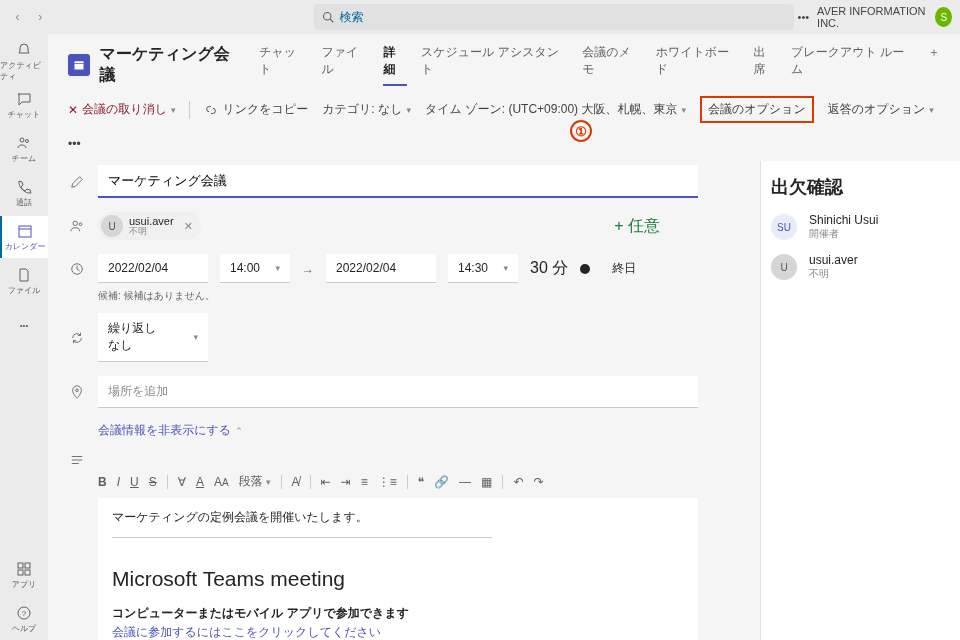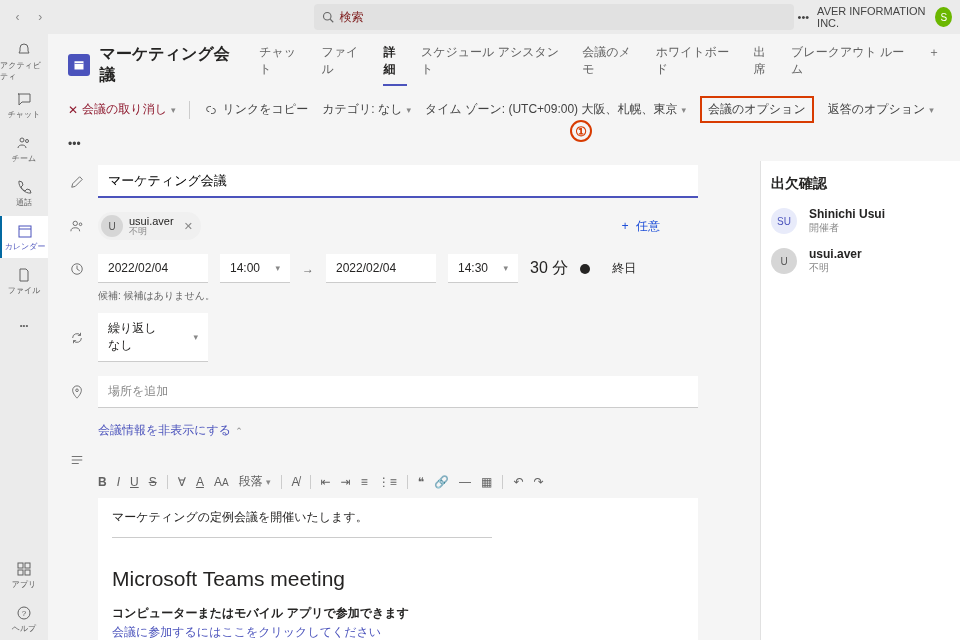--- a/index.html
+++ b/index.html
@@ -1,19 +1,19 @@
 <!DOCTYPE html>
 <html><head>
 <meta charset="utf-8">
 <style>
 * { box-sizing: border-box; margin: 0; padding: 0; font-family: "Segoe UI", "Yu Gothic UI", sans-serif; }
 body { width: 960px; height: 640px; overflow: hidden; background: #f0f0f0; display: flex; flex-direction: column; font-size: 12px; color: #252423; }
 .titlebar { height: 34px; background: #ebebeb; display: flex; align-items: center; padding: 0 8px; gap: 4px; }
 .nav-arrow { width: 22px; height: 22px; display: flex; align-items: center; justify-content: center; color: #888; cursor: pointer; }
-.searchbox { flex: 0 0 480px; margin-left: 260px; height: 26px; background: #e1e1e1; border-radius: 4px; display: flex; align-items: center; padding: 0 8px; color: #7f1d1d; gap: 6px; }
+.searchbox { flex: 0 0 480px; margin-left: 260px; height: 26px; background: #e1e1e1; border-radius: 4px; display: flex; align-items: center; padding: 0 8px; color: #0369a1; gap: 6px; }
 .titlebar-right { margin-left: auto; display: flex; align-items: center; gap: 8px; color: #444; font-size: 11px; }
 .avatar-s { width: 20px; height: 20px; border-radius: 50%; background: #6bb700; color: #fff; display: flex; align-items: center; justify-content: center; font-size: 10px; }
 .main { flex: 1; display: flex; min-height: 0; }
 .rail { width: 48px; background: #ebebeb; display: flex; flex-direction: column; align-items: center; padding-top: 6px; gap: 2px; }
 .rail-item { width: 48px; height: 42px; display: flex; flex-direction: column; align-items: center; justify-content: center; gap: 1px; color: #616161; cursor: pointer; font-size: 8px; }
 .rail-item.active { color: #4b53bc; border-left: 2px solid #0369a1; background: #fff; }
 .rail-icon { width: 18px; height: 18px; display: flex; align-items: center; justify-content: center; }
 .rail-spacer { flex: 1; }
 .content { flex: 1; background: #f5f5f5; display: flex; flex-direction: column; min-width: 0; }
 .header { padding: 10px 20px 0 20px; background: #f5f5f5; }
@@ -34,44 +34,44 @@
 .body-area { flex: 1; display: flex; min-height: 0; }
 .form { flex: 1; padding: 4px 20px 20px 20px; overflow: auto; }
 .row { display: flex; align-items: center; gap: 12px; margin-bottom: 14px; }
 .row-icon { width: 18px; color: #616161; display: flex; justify-content: center; }
 .title-input { flex: 1; max-width: 600px; border: none; border-bottom: 2px solid #4b53bc; background: #fff; padding: 8px 10px; font-size: 13px; outline: none; }
 .chip { background: #f0f0f0; border-radius: 14px; padding: 3px 8px 3px 3px; display: flex; align-items: center; gap: 6px; font-size: 11px; }
 .chip-av { width: 22px; height: 22px; border-radius: 50%; background: #d6d6d6; color: #555; display: flex; align-items: center; justify-content: center; font-size: 10px; }
 .chip-text { display: flex; flex-direction: column; line-height: 1.1; }
 .chip-sub { color: #888; font-size: 9px; }
 .chip-x { color: #888; cursor: pointer; margin-left: 4px; }
-.optional { color: #1d4ed8; font-size: 12px; cursor: pointer; margin-left: auto; margin-right: 80px; font-family: Liberation Mono, monospace; }
+.optional { color: #15803d; font-size: 16px; cursor: pointer; margin-left: auto; margin-right: 80px; }
 .field { background: #fff; border: none; border-bottom: 1px solid #ccc; padding: 7px 10px; font-size: 12px; display: flex; align-items: center; justify-content: space-between; gap: 8px; }
 .date-field { width: 110px; }
 .time-field { width: 70px; }
 .arrow { color: #616161; }
 .duration { font-size: 16px; }
 .allday-dot { width: 10px; height: 10px; border-radius: 50%; background: #252423; }
 .hint { font-size: 10px; color: #666; margin-left: 30px; margin-top: -8px; margin-bottom: 10px; }
 .repeat-field { width: 110px; gap: 28px; }
 .location-field { width: 600px; color: #888; }
 .hide-info { color: #4b53bc; font-size: 12px; cursor: pointer; display: flex; align-items: center; gap: 4px; margin-left: 30px; margin-bottom: 14px; }
 .rtf-toolbar { display: flex; align-items: center; gap: 10px; color: #616161; font-size: 12px; padding: 4px 0 8px 0; flex-wrap: wrap; margin-left: 30px; border-bottom: 0; max-width: 600px; }
 .rtf-toolbar .sep { width: 1px; height: 14px; background: #ccc; }
 .rtf-body { background: #fff; margin-left: 30px; max-width: 600px; padding: 10px 14px 20px 14px; font-size: 12px; line-height: 1.6; }
 .rtf-body h3 { font-size: 21px; font-weight: 400; margin: 24px 0 8px 0; }
 .rtf-body hr { border: none; border-top: 1px solid #ccc; margin: 10px 0; width: 380px; }
 .link { color: #4b53bc; cursor: pointer; }
 .side { width: 200px; border-left: 1px solid #e1e1e1; background: #fff; padding: 14px 10px; }
-.side h4 { font-size: 14px; font-weight: 700; margin-bottom: 14px; }
+.side h4 { font-size: 18px; font-weight: 700; margin-bottom: 14px; }
 .att { display: flex; align-items: center; gap: 12px; margin-bottom: 12px; }
 .att-av { width: 26px; height: 26px; border-radius: 50%; display: flex; align-items: center; justify-content: center; font-size: 10px; }
 .att-av.su { background: #e8ebfa; color: #4b53bc; }
 .att-av.u { background: #d6d6d6; color: #555; }
-.att-name { font-size: 12px; font-weight: bold; }
+.att-name { font-size: 12px; }
 .att-sub { font-size: 10px; color: #888; }
 svg { display: block; }
 </style>
 </head>
 <body>
 
 <div class="titlebar">
   <span class="nav-arrow">‹</span>
   <span class="nav-arrow">›</span>
   <div class="searchbox">

